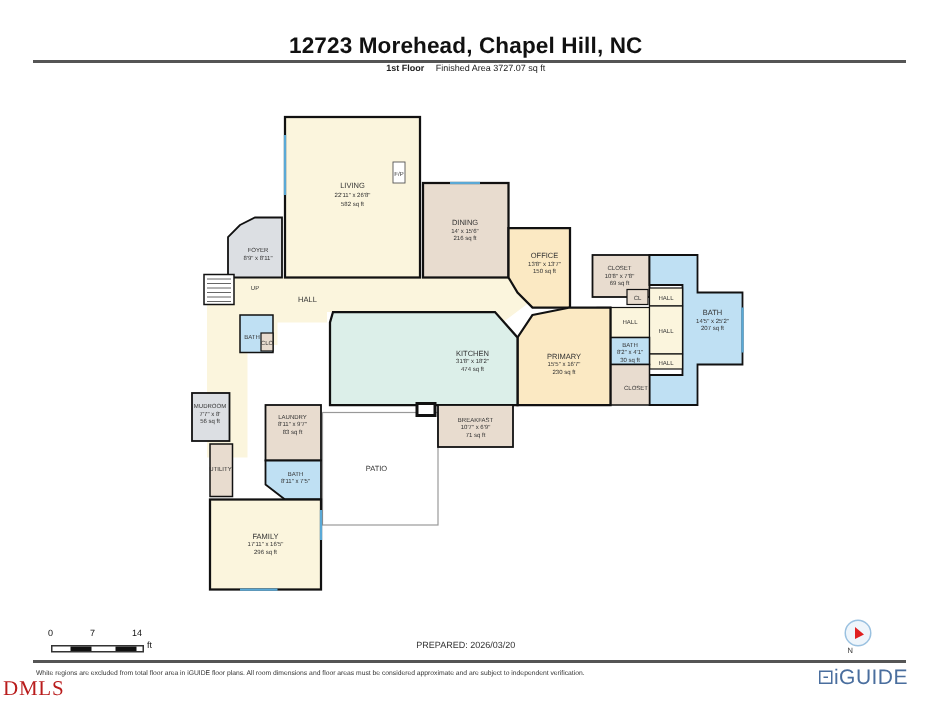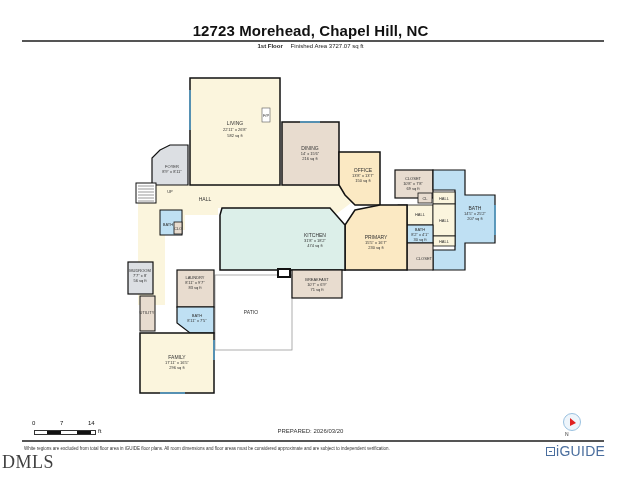--- a/index.html
+++ b/index.html
@@ -14,21 +14,21 @@
     .scale { position: absolute; left: 32px; top: 420px; width: 80px; height: 20px; }
     .scale .tick { position: absolute; top: 0; font-size: 6px; }
     .scale .bar { position: absolute; top: 10px; left: 2px; width: 60px; height: 3px; border: 1px solid #333; background: #fff; }
     .scale .seg { position: absolute; top: 0; height: 3px; background: #111; }
     .scale .unit { position: absolute; top: 8px; left: 66px; font-size: 6px; }
     .prepared { position: absolute; top: 428px; left: 0; width: 621px; text-align: center; font-size: 6px; color: #333; }
     .disclaimer { position: absolute; top: 446px; left: 24px; font-size: 4.5px; color: #333; }
     .brand { position: absolute; top: 443px; left: 546px; font-size: 14px; color: #4a6e9e; letter-spacing: 0.3px; }
     .brand .box { display: inline-block; width: 7px; height: 7px; border: 1px solid #4a6e9e; margin-right: 1px; vertical-align: 0px; position: relative; }
     .brand .box:after { content: ""; position: absolute; left: 2px; top: 3px; width: 3px; height: 1px; background: #4a6e9e; }
-    .watermark { position: absolute; top: 452px; left: 2px; font-family: "Liberation Serif", serif; font-size: 18px; color: #404040; letter-spacing: 0.5px; }
+    .watermark { position: absolute; top: 452px; left: 2px; font-family: "Liberation Serif", serif; font-size: 14px; color: #b91c1c; letter-spacing: 0.5px; }
     .compass { position: absolute; top: 413px; left: 563px; width: 16px; height: 16px; border-radius: 50%; border: 1.5px solid #9ac1e0; background: #eef5fb; }
     .compass-north { position: absolute; top: 431px; left: 565px; font-size: 5px; color: #333; }
   </style>
 </head>
 <body>
 
 <div class="title">12723 Morehead, Chapel Hill, NC</div>
 <div class="rule" style="top:40px"></div>
 <div class="subtitle">
   <span class="floor">1st Floor</span>

